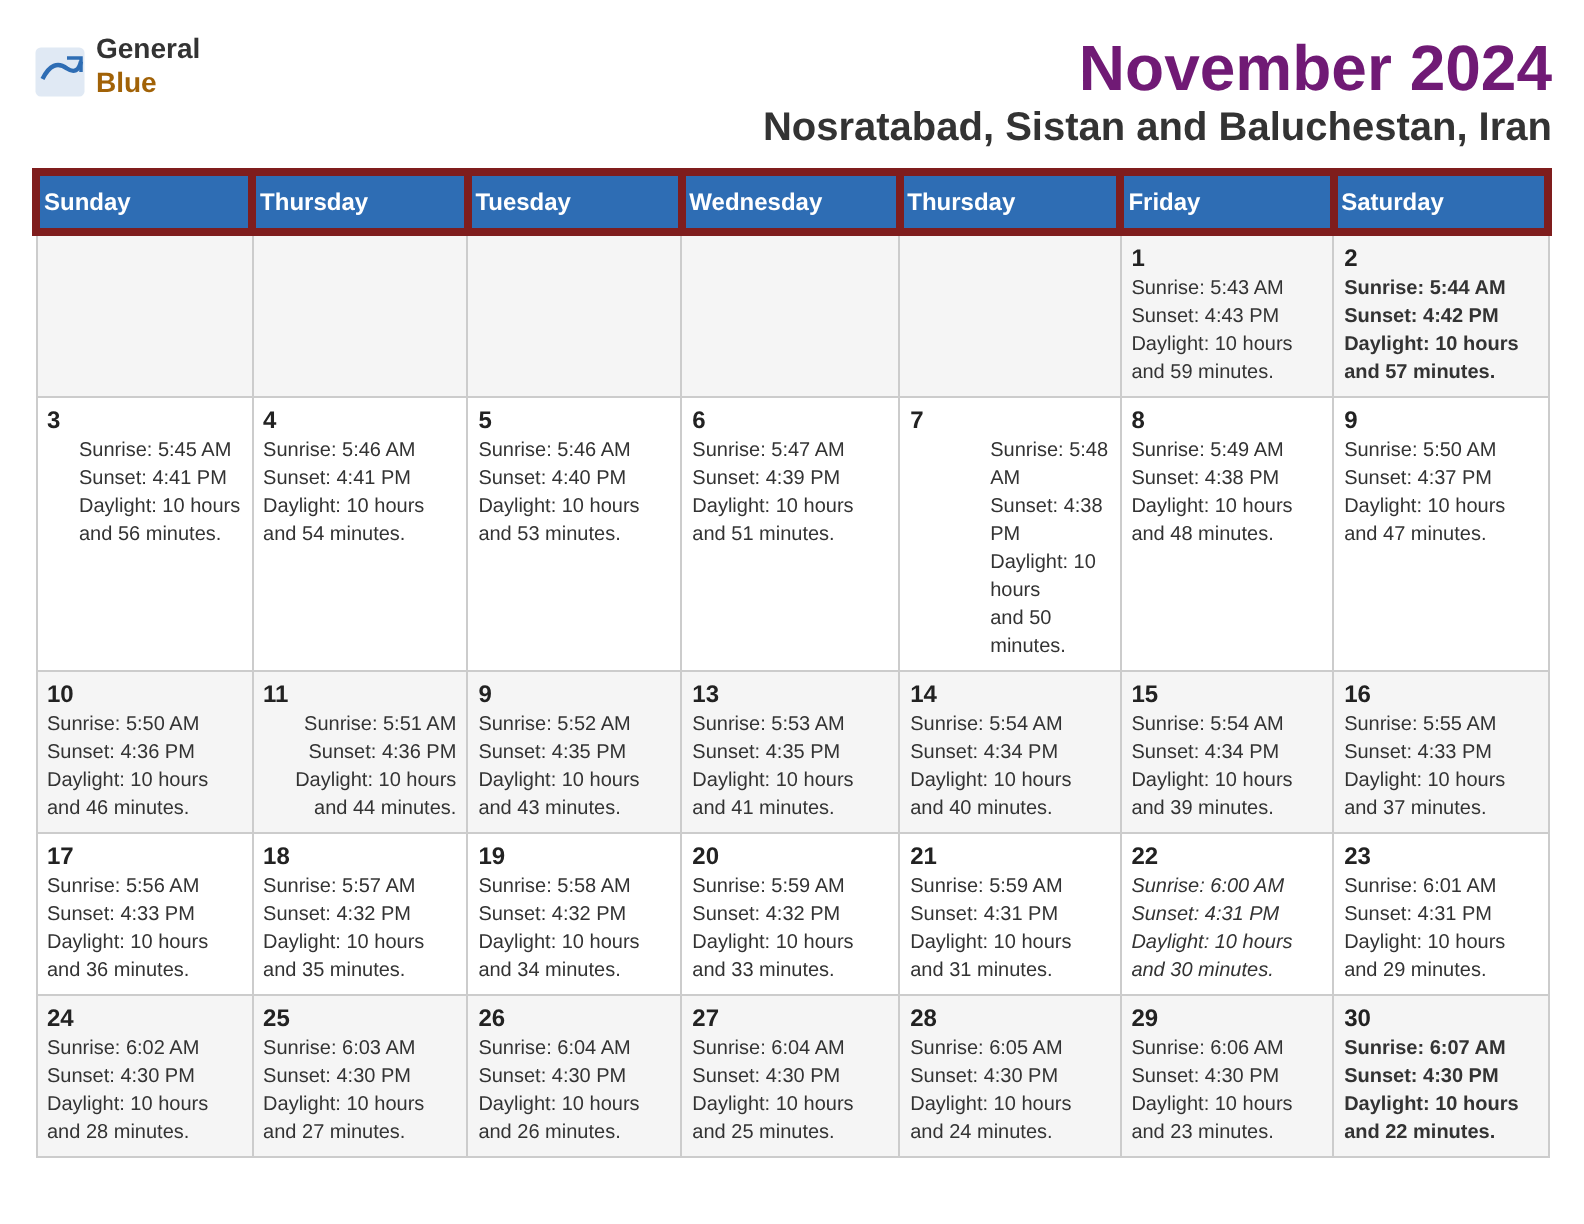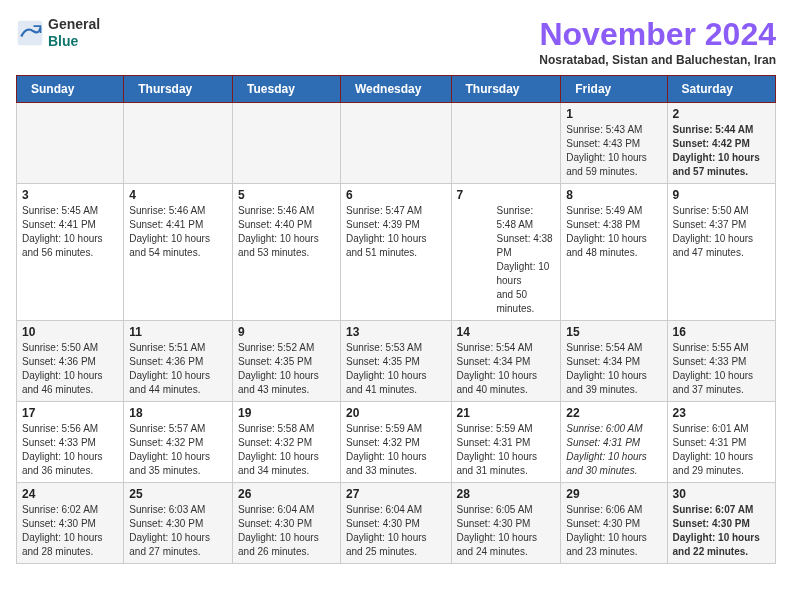--- a/index.html
+++ b/index.html
@@ -11,59 +11,59 @@
       padding: 16px;
     }
     .header {
       display: flex;
       justify-content: space-between;
       align-items: flex-start;
       margin-bottom: 8px;
     }
     .logo {
       display: flex;
-      align-items: center;
+      align-items: flex-end;
       gap: 4px;
     }
     .logo-text {
       font-size: 14px;
       font-weight: bold;
       color: #333;
       line-height: 1.2;
     }
     .logo-icon {
       width: 28px;
       height: 28px;
     }
     .title-block {
       text-align: right;
     }
     .month-title {
       font-size: 32px;
       font-weight: bold;
-      color: #8b5cf6;
+      color: #701a75;
     }
     .location-title {
-      font-size: 12px;
+      font-size: 20px;
       color: #333;
       font-weight: bold;
     }
     .calendar-table {
       width: 100%;
       border-collapse: collapse;
       font-size: 11px;
     }
     .calendar-table th {
       background-color: #2e6db4;
       color: #fff;
       text-align: left;
-      padding: 6px 14px;
+      padding: 6px 2px;
       font-size: 12px;
       font-weight: bold;
-      border: 1px solid #7f1d1d;
+      border: 4px solid #7f1d1d;
     }
     .calendar-table td {
       vertical-align: top;
       padding: 4px 5px;
       border: 1px solid #ccc;
       height: 80px;
       width: 113px;
       background: #fff;
     }
     .calendar-table tr:nth-child(odd) td {
@@ -92,21 +92,21 @@
 
 <div class="header">
   <div class="logo">
     <svg class="logo-icon" viewBox="0 0 32 32">
       <rect x="2" y="2" width="28" height="28" rx="3" fill="#2e6db4" opacity="0.15"></rect>
       <path d="M6 20 Q12 8 20 14 Q26 18 28 10" stroke="#2e6db4" stroke-width="2.5" fill="none"></path>
       <path d="M20 8 L28 8 L28 16" stroke="#2e6db4" stroke-width="2" fill="none"></path>
     </svg>
     <div class="logo-text">
       <div>General</div>
-      <div style="color:#0f766e;">Blue</div>
+      <div style="color:#a16207;">Blue</div>
     </div>
   </div>
   <div class="title-block">
     <div class="month-title">November 2024</div>
     <div class="location-title">Nosratabad, Sistan and Baluchestan, Iran</div>
   </div>
 </div>
 
 <table class="calendar-table">
   <thead>
@@ -138,21 +138,21 @@
           <div class="day-num">2</div>
           <div class="day-info" style="white-space: pre-line; font-weight: bold;">Sunrise: 5:44 AM
 Sunset: 4:42 PM
 Daylight: 10 hours
 and 57 minutes.</div>
         </td>
       </tr>
       <tr>
         <td>
           <div class="day-num">3</div>
-          <div class="day-info" style="white-space: pre-line;">Sunrise: 5:45 AM
+          <div class="day-info" style="white-space: pre-line; margin-left: 16px;">Sunrise: 5:45 AM
 Sunset: 4:41 PM
 Daylight: 10 hours
 and 56 minutes.</div>
         </td>
         <td>
           <div class="day-num">4</div>
           <div class="day-info" style="white-space: pre-line;">Sunrise: 5:46 AM
 Sunset: 4:41 PM
 Daylight: 10 hours
 and 54 minutes.</div>
@@ -196,21 +196,21 @@
       <tr>
         <td>
           <div class="day-num">10</div>
           <div class="day-info" style="white-space: pre-line;">Sunrise: 5:50 AM
 Sunset: 4:36 PM
 Daylight: 10 hours
 and 46 minutes.</div>
         </td>
         <td>
           <div class="day-num">11</div>
-          <div class="day-info" style="white-space: pre-line;">Sunrise: 5:51 AM
+          <div class="day-info" style="white-space: pre-line; text-align: right;">Sunrise: 5:51 AM
 Sunset: 4:36 PM
 Daylight: 10 hours
 and 44 minutes.</div>
         </td>
         <td>
           <div class="day-num">9</div>
           <div class="day-info" style="white-space: pre-line;">Sunrise: 5:52 AM
 Sunset: 4:35 PM
 Daylight: 10 hours
 and 43 minutes.</div>

